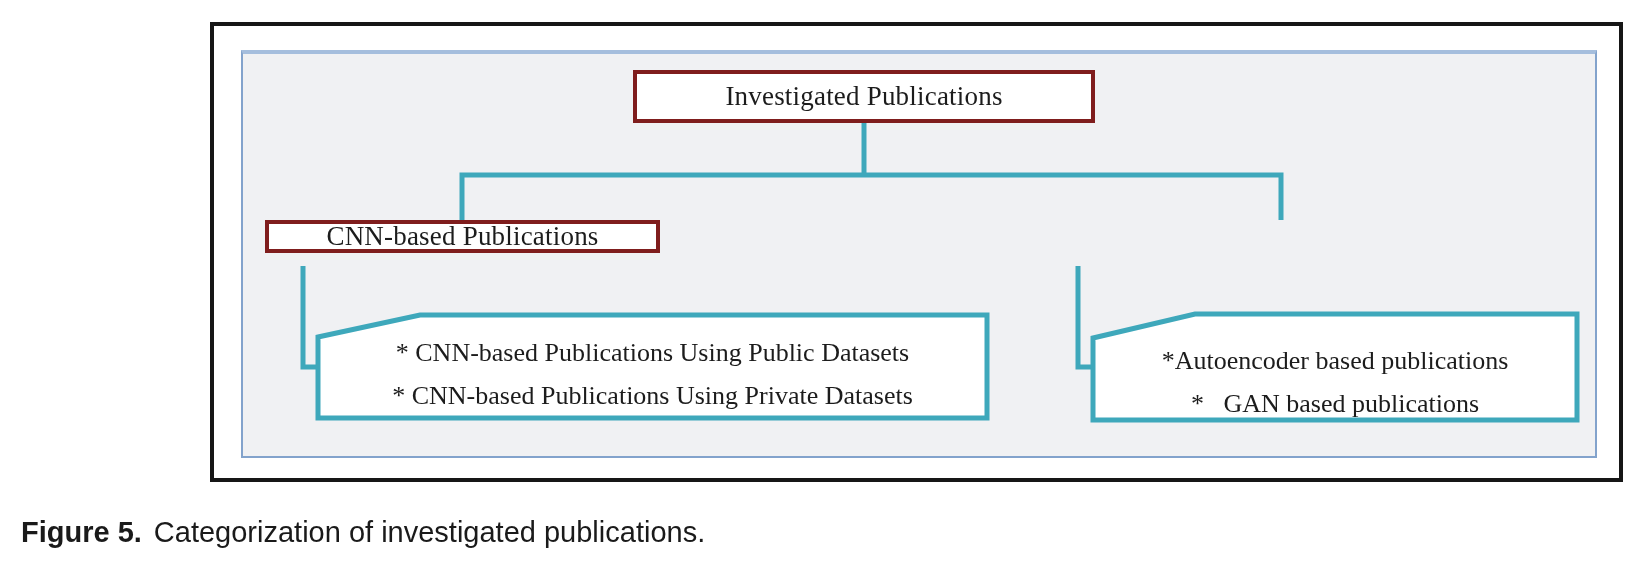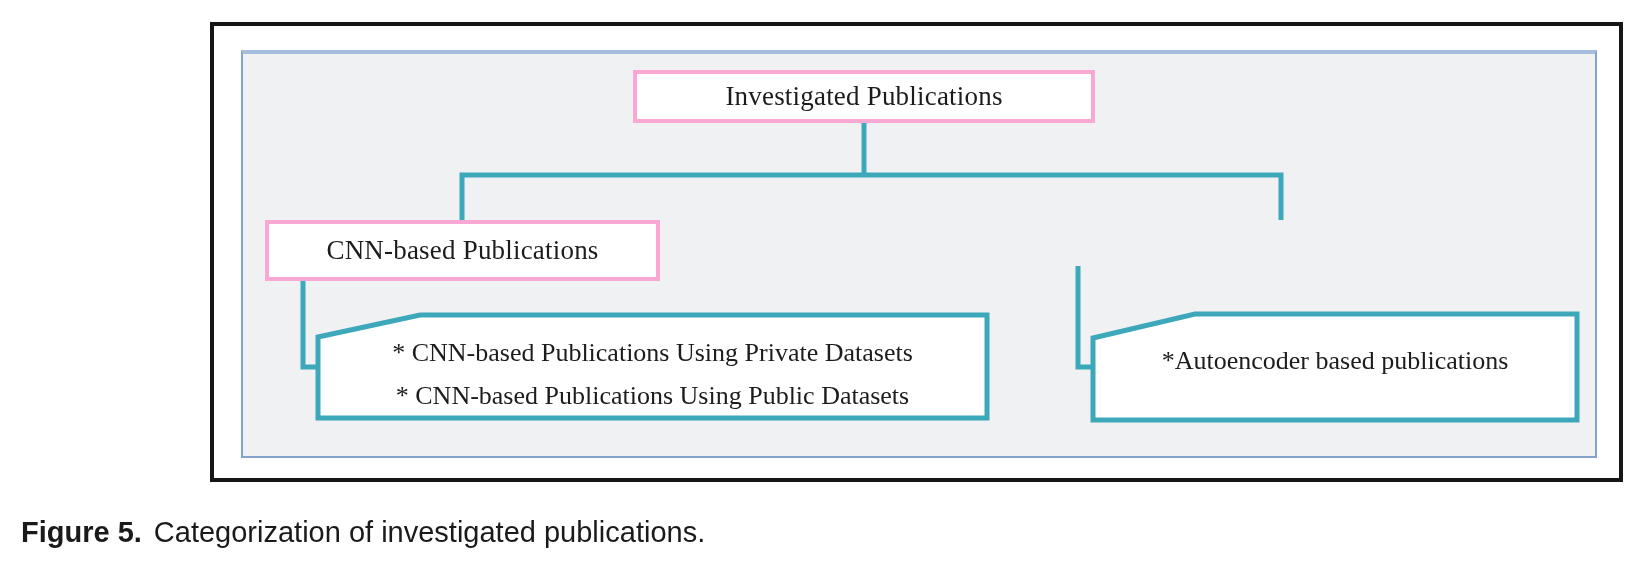--- a/index.html
+++ b/index.html
@@ -30,31 +30,31 @@
     box-sizing: border-box;
   }
   .connector-svg {
     position: absolute;
     left: 0; top: 0;
     width: 1643px; height: 568px;
   }
   .node-box {
     position: absolute;
     background: #ffffff;
-    border: 4px solid #f9a8d4;
+    border: 4px solid #7f1d1d;
     box-sizing: border-box;
     display: flex;
     align-items: center;
     justify-content: center;
     font-size: 27px;
     letter-spacing: 0.2px;
     white-space: nowrap;
   }
   .node-root  { left: 633px;  top: 70px;  width: 462px; height: 53px; }
-  .node-left  { left: 265px;  top: 220px; width: 395px; height: 61px; }
+  .node-left  { left: 265px;  top: 220px; width: 395px; height: 33px; }
   .node-right { left: 1028px; top: 220px; width: 506px; height: 47px; }
 
   .leaf-text {
     position: absolute;
     display: flex;
     flex-direction: column;
     align-items: center;
     font-size: 26px;
   }
   .leaf-text-left  { left: 330px;  top: 331px; width: 645px; }
@@ -99,25 +99,26 @@
   <div class="node-box node-root">
     <span>Investigated Publications</span>
   </div>
 
   <div class="node-box node-left">
     <span>CNN-based Publications</span>
   </div>
 
 
   <div class="leaf-text leaf-text-left">
+    <div class="leaf-line">* CNN-based Publications Using Public Datasets</div>
     <div class="leaf-line">* CNN-based Publications Using Private Datasets</div>
-    <div class="leaf-line">* CNN-based Publications Using Public Datasets</div>
   </div>
 
   <div class="leaf-text leaf-text-right">
     <div class="leaf-line">*Autoencoder based publications</div>
+    <div class="leaf-line">*   GAN based publications</div>
   </div>
 
   <div class="caption">
     <span class="caption-label">Figure 5.</span><span>Categorization of investigated publications.</span>
   </div>
 
 </div>
 
 </body></html>

